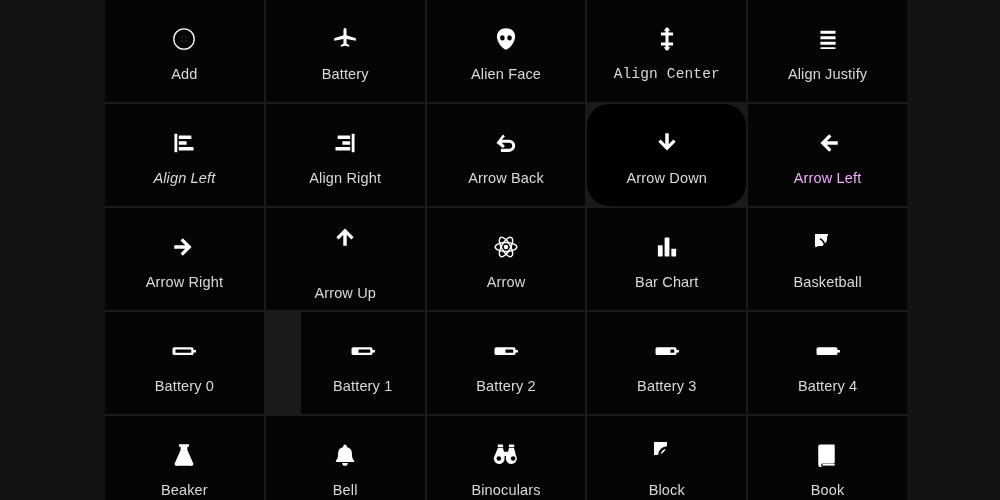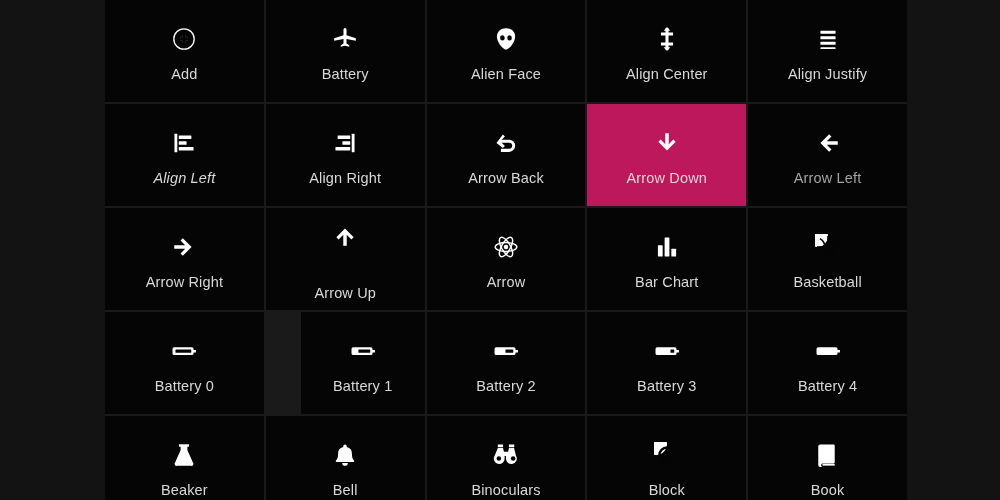--- a/index.html
+++ b/index.html
@@ -81,21 +81,21 @@
           </span>
           <span class="label" style="color: rgb(217, 217, 217);">Alien Face</span>
         </div>
         <div class="tile" style="background: rgb(5, 5, 5);">
           <span class="glyph" style="color: rgb(255, 255, 255);">
             <svg viewBox="0 0 24 24" width="26" height="26" fill="currentColor">
               <path d="M10.6 2h2.8v4h4.2v2.7h-4.2v6.6h4.2v2.7h-4.2v4h-2.8v-4H6.4v-2.7h4.2V8.7H6.4V6h4.2z"></path>
               <path d="M12 1l3.1 3.4H8.9zM12 23l3.1-3.4H8.9z"></path>
             </svg>
           </span>
-          <span class="label" style="color: rgb(217, 217, 217);">Align Center</span>
+          <span class="label" style="color: rgb(217, 217, 217); font-family: Liberation Mono, monospace;">Align Center</span>
         </div>
         <div class="tile" style="background: rgb(5, 5, 5);">
           <span class="glyph" style="color: rgb(255, 255, 255);">
             <svg viewBox="0 0 24 24" width="26" height="26" fill="currentColor">
               <rect x="5" y="4.3" width="14" height="2.9" rx=".4"></rect>
               <rect x="5" y="9.4" width="14" height="2.9" rx=".4"></rect>
               <rect x="5" y="14.5" width="14" height="2.9" rx=".4"></rect>
               <rect x="5" y="19.6" width="14" height="1.6" rx=".4"></rect>
             </svg>
           </span>
@@ -124,35 +124,35 @@
           <span class="label" style="color: rgb(217, 217, 217);">Align Right</span>
         </div>
         <div class="tile" style="background: rgb(5, 5, 5);">
           <span class="glyph" style="color: rgb(255, 255, 255);">
             <svg viewBox="0 0 24 24" width="26" height="26" fill="currentColor">
               <path d="M9.1 4.1l1.9 1.9-3 3h6.9a5.6 5.6 0 010 11.2H7.3v-2.8h7.6a2.8 2.8 0 000-5.6H8l3 3-1.9 1.9L3.2 12z"></path>
             </svg>
           </span>
           <span class="label" style="color: rgb(217, 217, 217);">Arrow Back</span>
         </div>
-        <div class="tile" style="background: #be185d;">
+        <div class="tile" style="background: #000000; border-radius: 22px;">
           <span class="glyph" style="color: rgb(255, 255, 255);">
             <svg viewBox="0 0 24 24" width="26" height="26" fill="currentColor">
               <path d="M13.6 3h-3.2v10.1L6.1 8.8 4 10.9 12 19l8-8.1-2.1-2.1-4.3 4.3z"></path>
             </svg>
           </span>
           <span class="label" style="color: rgb(217, 217, 217);">Arrow Down</span>
         </div>
         <div class="tile" style="background: rgb(5, 5, 5);">
           <span class="glyph" style="color: rgb(255, 255, 255);">
             <svg viewBox="0 0 24 24" width="26" height="26" fill="currentColor">
               <path d="M21 10.4H10.9l4.3-4.3L13.1 4 5 12l8.1 8 2.1-2.1-4.3-4.3H21z"></path>
             </svg>
           </span>
-          <span class="label" style="color: #a3a3a3;">Arrow Left</span>
+          <span class="label" style="color: #f0abfc;">Arrow Left</span>
         </div>
         <div class="tile" style="background: rgb(5, 5, 5);">
           <span class="glyph" style="color: rgb(255, 255, 255);">
             <svg viewBox="0 0 24 24" width="26" height="26" fill="currentColor">
               <path d="M3 10.4h10.1L8.8 6.1 10.9 4 19 12l-8.1 8-2.1-2.1 4.3-4.3H3z"></path>
             </svg>
           </span>
           <span class="label" style="color: rgb(217, 217, 217);">Arrow Right</span>
         </div>
         <div class="tile" style="background: rgb(5, 5, 5); gap: 36px;">

